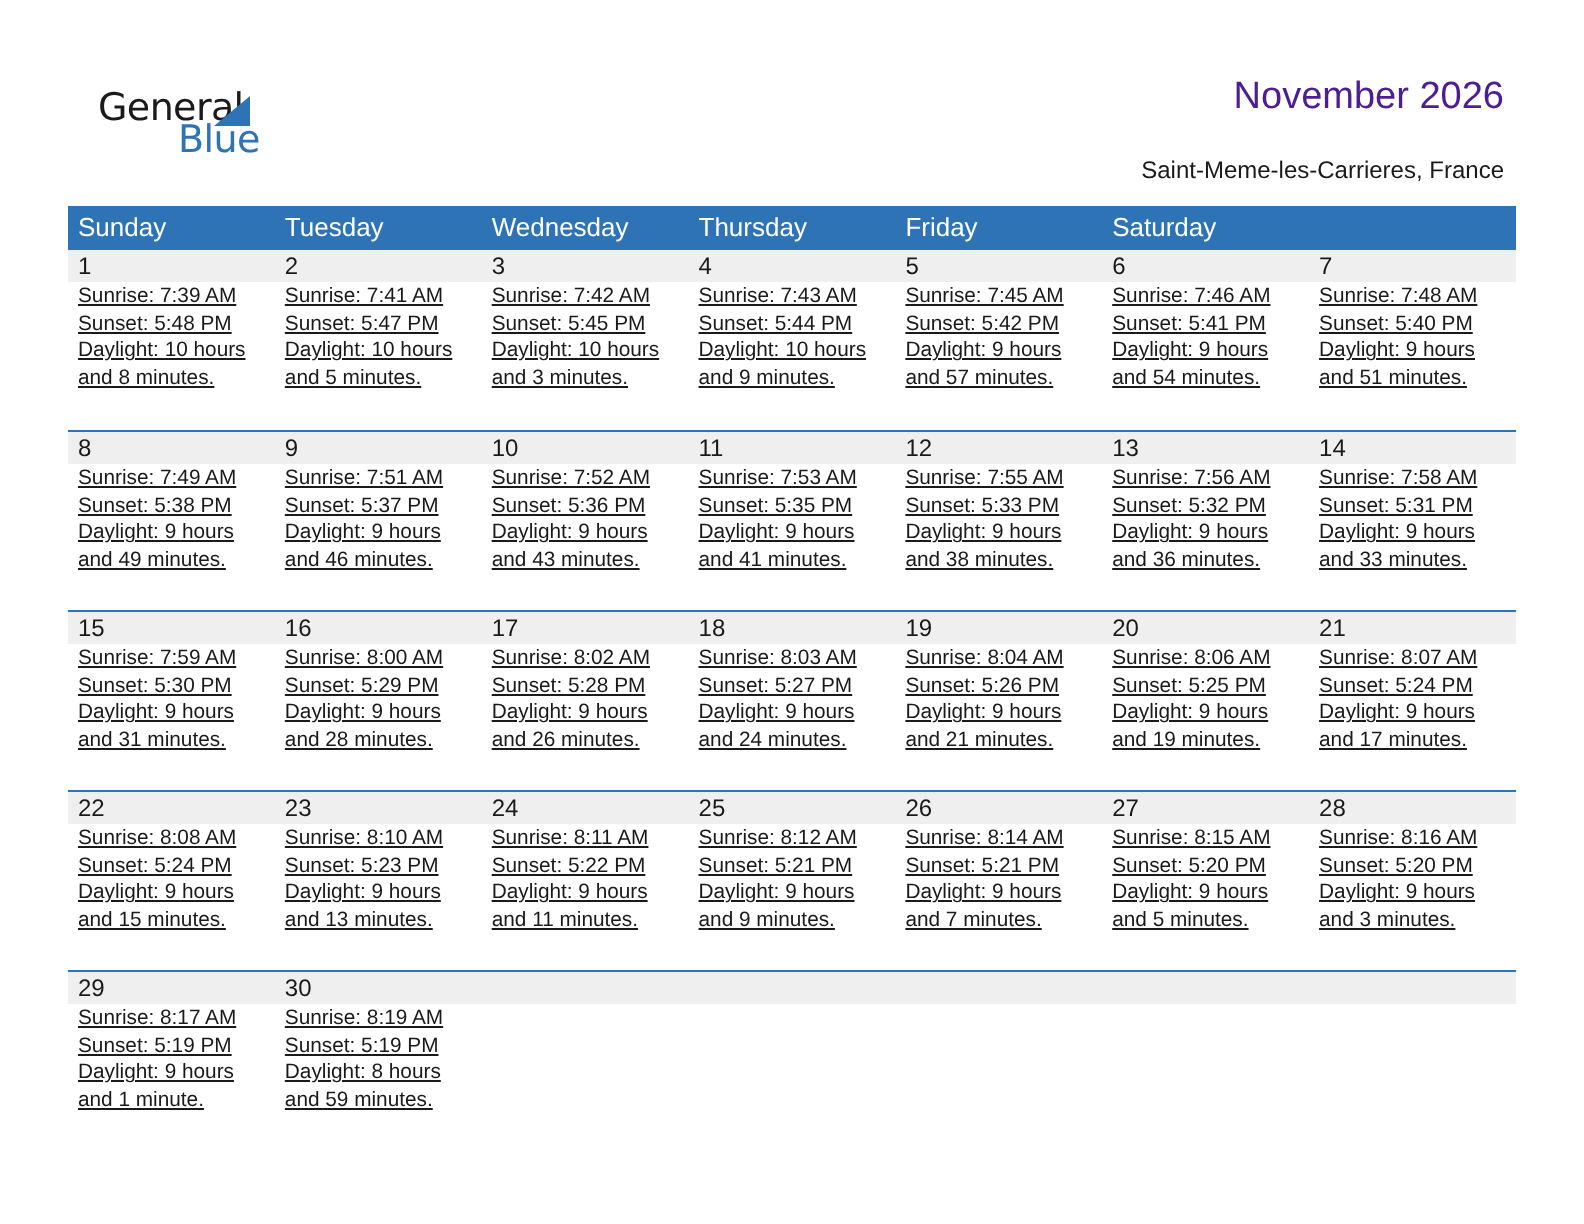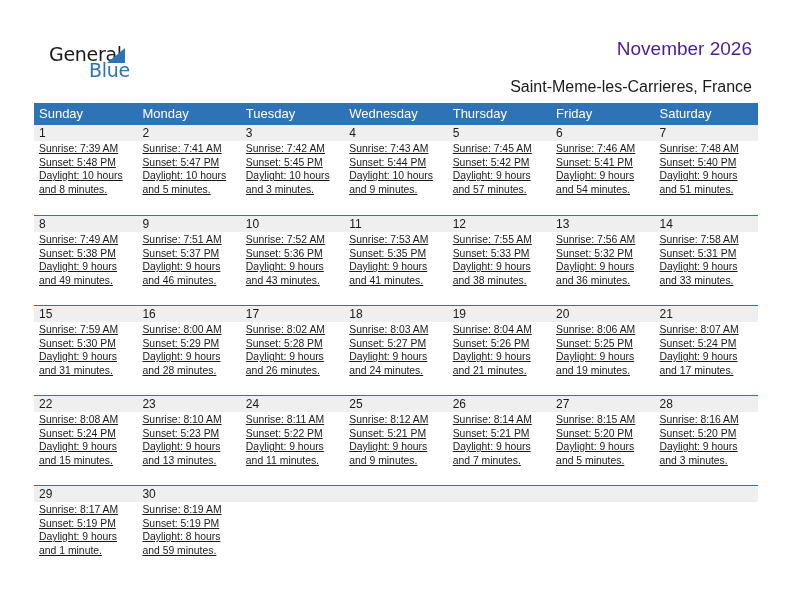--- a/index.html
+++ b/index.html
@@ -7,21 +7,21 @@
          font-family: "Liberation Sans", sans-serif; color: #1a1a1a; }
   .logo { position: absolute; left: 37px; top: 43px; width: 100px; height: 40px; }
   .logo-general { position: absolute; left: 12px; top: 0; font-size: 19px; color: #1a1a1a;
                   font-family: "DejaVu Sans", sans-serif; letter-spacing: -0.3px; }
   .logo-blue { position: absolute; left: 52px; top: 16px; font-size: 19px; color: #2d73b5;
                font-family: "DejaVu Sans", sans-serif; letter-spacing: -0.3px; }
   .logo-tri { position: absolute; left: 70px; top: 5px; width: 0; height: 0;
               border-left: 18px solid transparent; border-bottom: 15px solid #2d73b5; }
   .logo-tri::after { content: ""; }
   .title { position: absolute; right: 40px; top: 38px; font-size: 19px; color: #4c1d95; }
-  .subtitle { position: absolute; right: 40px; top: 78px; font-size: 16px; color: #1a1a1a; }
+  .subtitle { position: absolute; right: 40px; top: 78px; font-size: 12px; color: #1a1a1a; }
   .cal { position: absolute; left: 34px; top: 103px; width: 724px; }
   .hdr { display: flex; background: #2d73b5; height: 22px; }
   .hdr div { width: 103.43px; color: #ffffff; font-size: 13px; line-height: 22px; padding-left: 5px; box-sizing: border-box; }
   .week { border-top: 1px solid #2d73b5; height: 89px; position: relative; }
   .week.first { border-top: none; height: 90px; }
   .week .daterow { display: flex; background: #efefef; height: 16px; }
   .week .daterow div { width: 103.43px; font-size: 12px; line-height: 16px; padding-left: 5px; box-sizing: border-box; color: #1a1a1a; }
   .week .inforow { display: flex; text-decoration: underline; }
   .week .inforow .cell { width: 103.43px; font-size: 10.4px; line-height: 13.6px; padding-left: 5px; padding-top: 1px; box-sizing: border-box; color: #1a1a1a; }
   .cell div { white-space: nowrap; }
@@ -34,21 +34,20 @@
   <span class="logo-tri"></span>
   <span class="logo-blue">Blue</span>
 </div>
 
 <div class="title">November 2026</div>
 <div class="subtitle">Saint-Meme-les-Carrieres, France</div>
 
 <div class="cal">
   <div class="hdr">
     <div>Sunday</div>
-    <div>Monday</div>
     <div>Tuesday</div>
     <div>Wednesday</div>
     <div>Thursday</div>
     <div>Friday</div>
     <div>Saturday</div>
   </div>
   <div id="weeks">
       <div class="week first">
         <div class="daterow">
           <div>1</div>

